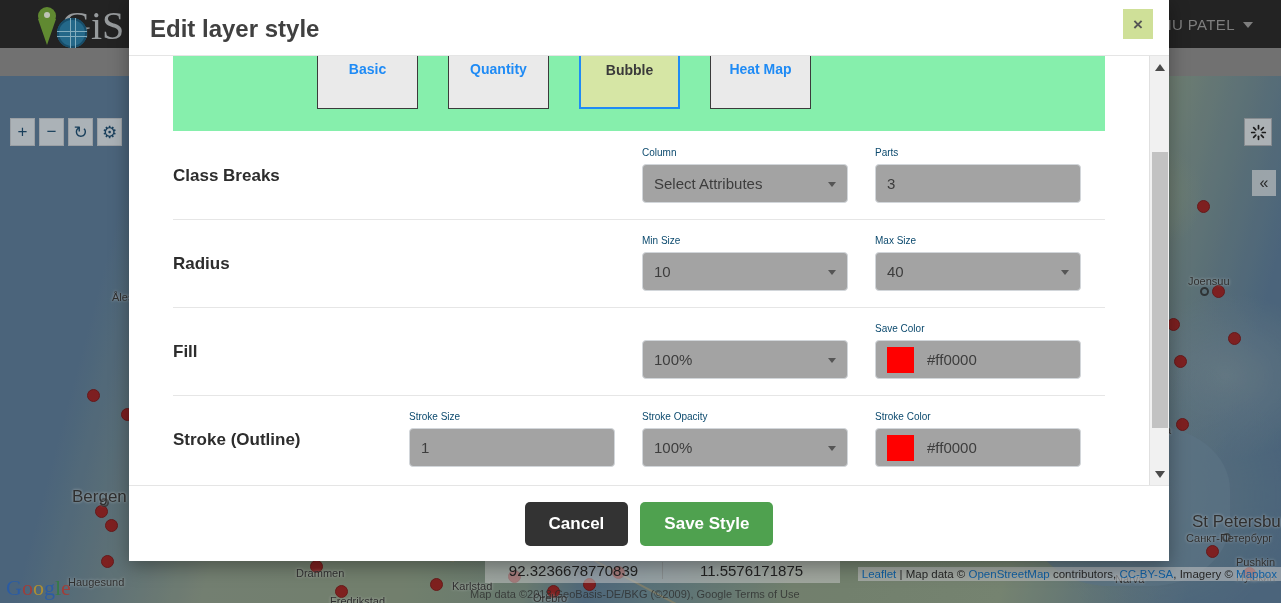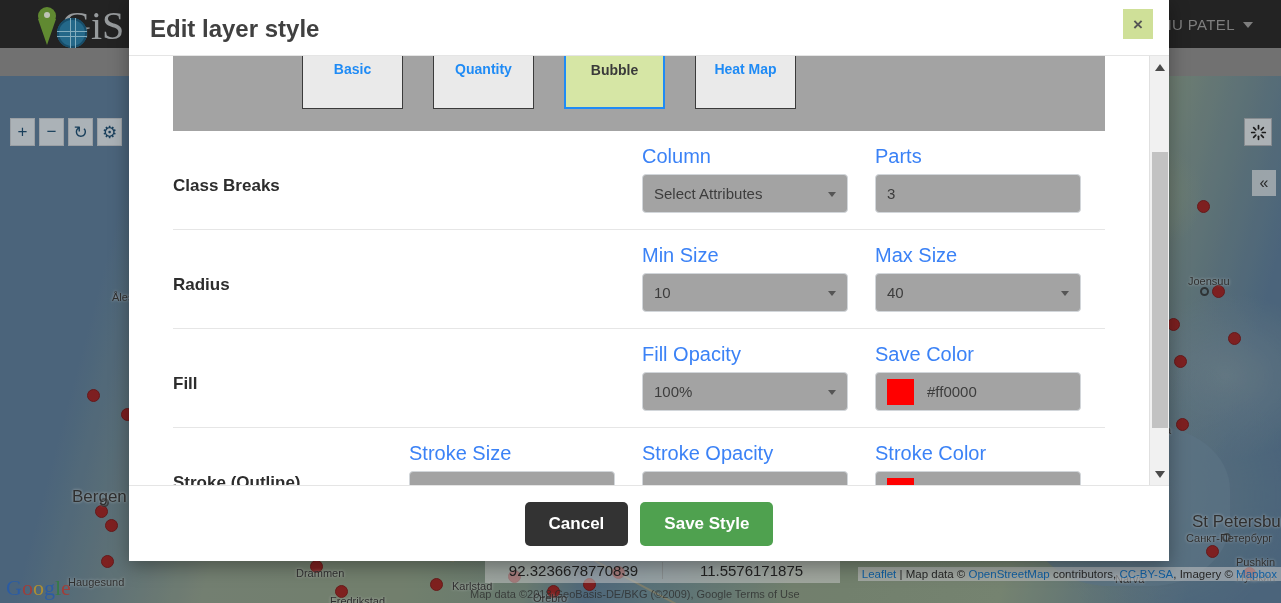--- a/index.html
+++ b/index.html
@@ -283,22 +283,22 @@
     position: relative;
     overflow: hidden;
   }
   #modal-body-inner {
     position: absolute; left: 0; top: 0; right: 20px; bottom: 0;
     overflow: hidden;
   }
 
   
   #style-tabs-wrap {
-    background: #a3a3a3;
-    padding: 0 0 22px 0;
+    background: #86efac;
+    padding: 0 0 22px 15px;
     margin: 0 44px 0 44px;
     height: 75px;
   }
   #style-tabs {
     display: flex; gap: 30px;
     padding-left: 129px;
   }
   .style-tab {
     width: 101px; height: 59px;
     margin-top: -6px;
@@ -332,21 +332,21 @@
     width: 236px; flex: none;
     font-size: 17px; font-weight: bold; color: #2d2d2d;
     padding-bottom: 17px;
   }
   .field {
     width: 206px; flex: none;
     margin-right: 27px;
   }
   .field.spacer { visibility: hidden; }
   .field-label {
-    font-size: 20px; color: #3b82f6;
+    font-size: 10px; color: #0c4a6e;
     margin-bottom: 6px;
   }
   .field-control {
     height: 39px;
     border: 1px solid #d2d6da;
     border-radius: 4px;
     background: #a3a3a3;
     display: flex; align-items: center;
     padding: 0 11px;
     font-size: 15px; color: #3d3d3d;
@@ -598,21 +598,20 @@
               <div class="field-label">Max Size</div>
               <div class="field-control select">
                 <span>40</span>
               </div>
             </div>
           </div>
           <div class="form-row">
             <div class="row-label">Fill</div>
             <div class="field spacer"></div>
             <div class="field">
-              <div class="field-label">Fill Opacity</div>
               <div class="field-control select">
                 <span>100%</span>
               </div>
             </div>
             <div class="field">
               <div class="field-label">Save Color</div>
               <div class="field-control">
                 <span class="swatch" style="background: rgb(255, 0, 0);"></span>
                 <span>#ff0000</span>
               </div>

